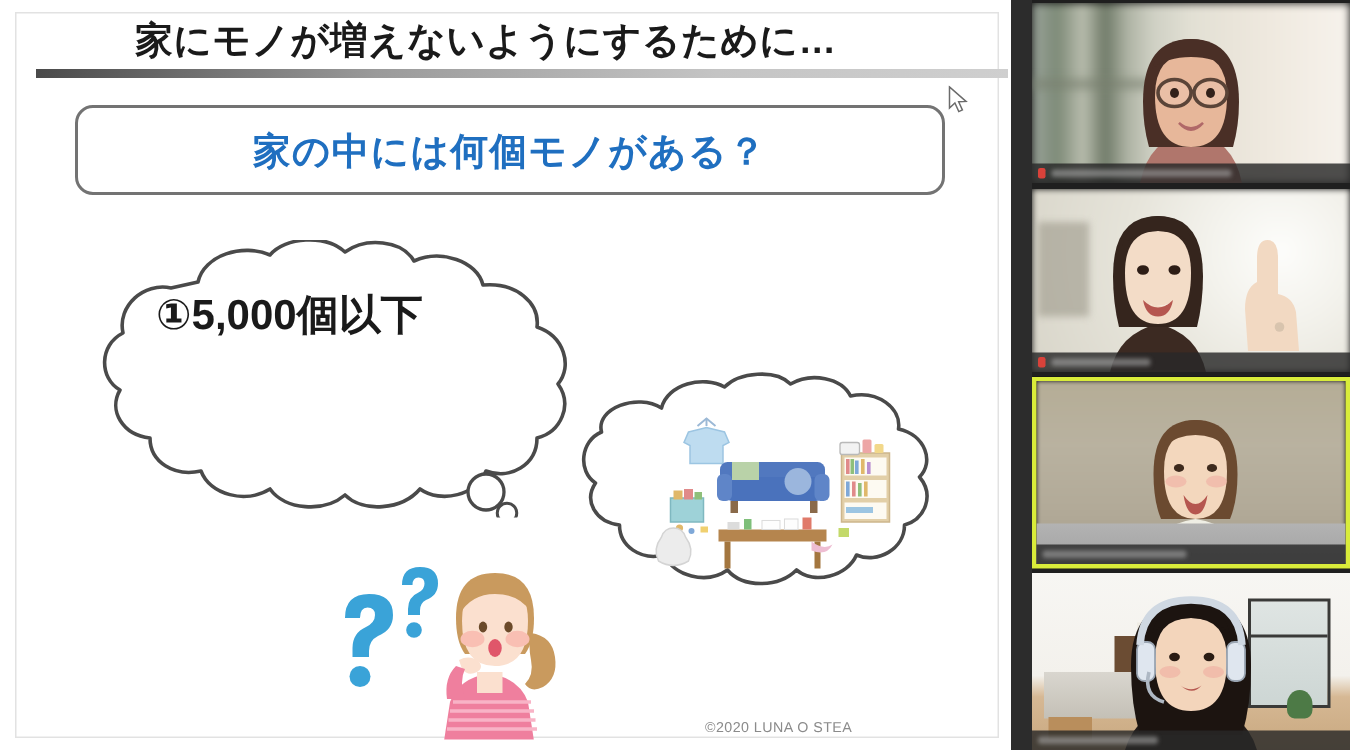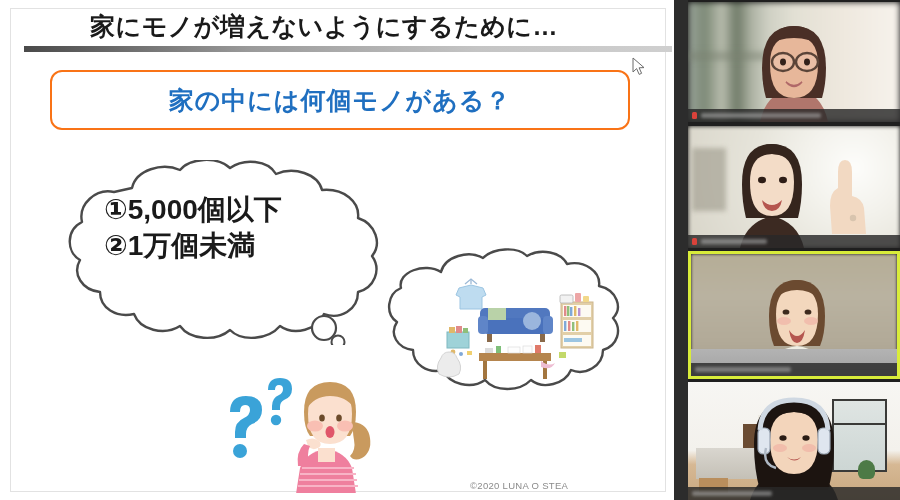--- a/index.html
+++ b/index.html
@@ -52,21 +52,21 @@
     left: 24px; top: 46px;
     width: 648px; height: 6px;
     background: linear-gradient(to right, #4a4a4a 0%, #9a9a9a 35%, #c4c4c4 70%, #cfcfcf 100%);
   }
 
   
   #question-box {
     position: absolute;
     left: 50px; top: 70px;
     width: 580px; height: 60px;
-    border: 2px solid #f97316;
+    border: 2px solid #737373;
     border-radius: 12px;
     box-sizing: border-box;
     background: #ffffff;
     display: flex;
     align-items: center;
     justify-content: center;
   }
   #question-box .qtext {
     font-size: 25px;
     font-weight: bold;
@@ -255,21 +255,20 @@
                  C232,6 256,14 260,30 C282,28 298,42 296,58 C314,64 320,84 310,96
                  C320,110 312,128 296,132 C296,150 278,160 262,154 C256,170 232,176 218,166
                  C206,180 180,182 168,170 C154,182 128,180 118,166 C102,176 78,170 72,154
                  C54,158 38,148 38,132 C20,130 10,114 18,100 C4,92 4,70 20,62
                  C16,44 34,28 52,32 Z" fill="#ffffff" stroke="#4a4a4a" stroke-width="2.4" stroke-linejoin="round"></path>
         <circle cx="262" cy="168" r="12" fill="#ffffff" stroke="#4a4a4a" stroke-width="2.2"></circle>
         <circle cx="276" cy="182" r="6.5" fill="#ffffff" stroke="#4a4a4a" stroke-width="2"></circle>
       </svg>
       <div id="options-list">
         <div class="opt">①5,000個以下</div>
-        <div class="opt">②1万個未満</div>
       </div>
     </div>
 
     <div id="room-bubble">
       <svg width="248" height="160" viewBox="0 0 248 160">
         <path d="M58,24 C62,8 86,2 100,10 C110,0 134,-2 144,8 C158,0 178,4 184,16
                  C202,12 218,24 216,38 C234,42 240,60 230,70 C240,82 234,98 220,102
                  C220,118 202,128 188,122 C182,136 160,142 148,132 C136,144 112,144 102,132
                  C88,142 66,136 60,122 C44,126 30,116 30,102 C14,100 6,86 14,74
                  C2,66 4,46 18,40 C14,24 42,14 58,24 Z" fill="#ffffff" stroke="#4a4a4a" stroke-width="2.4" stroke-linejoin="round"></path>

